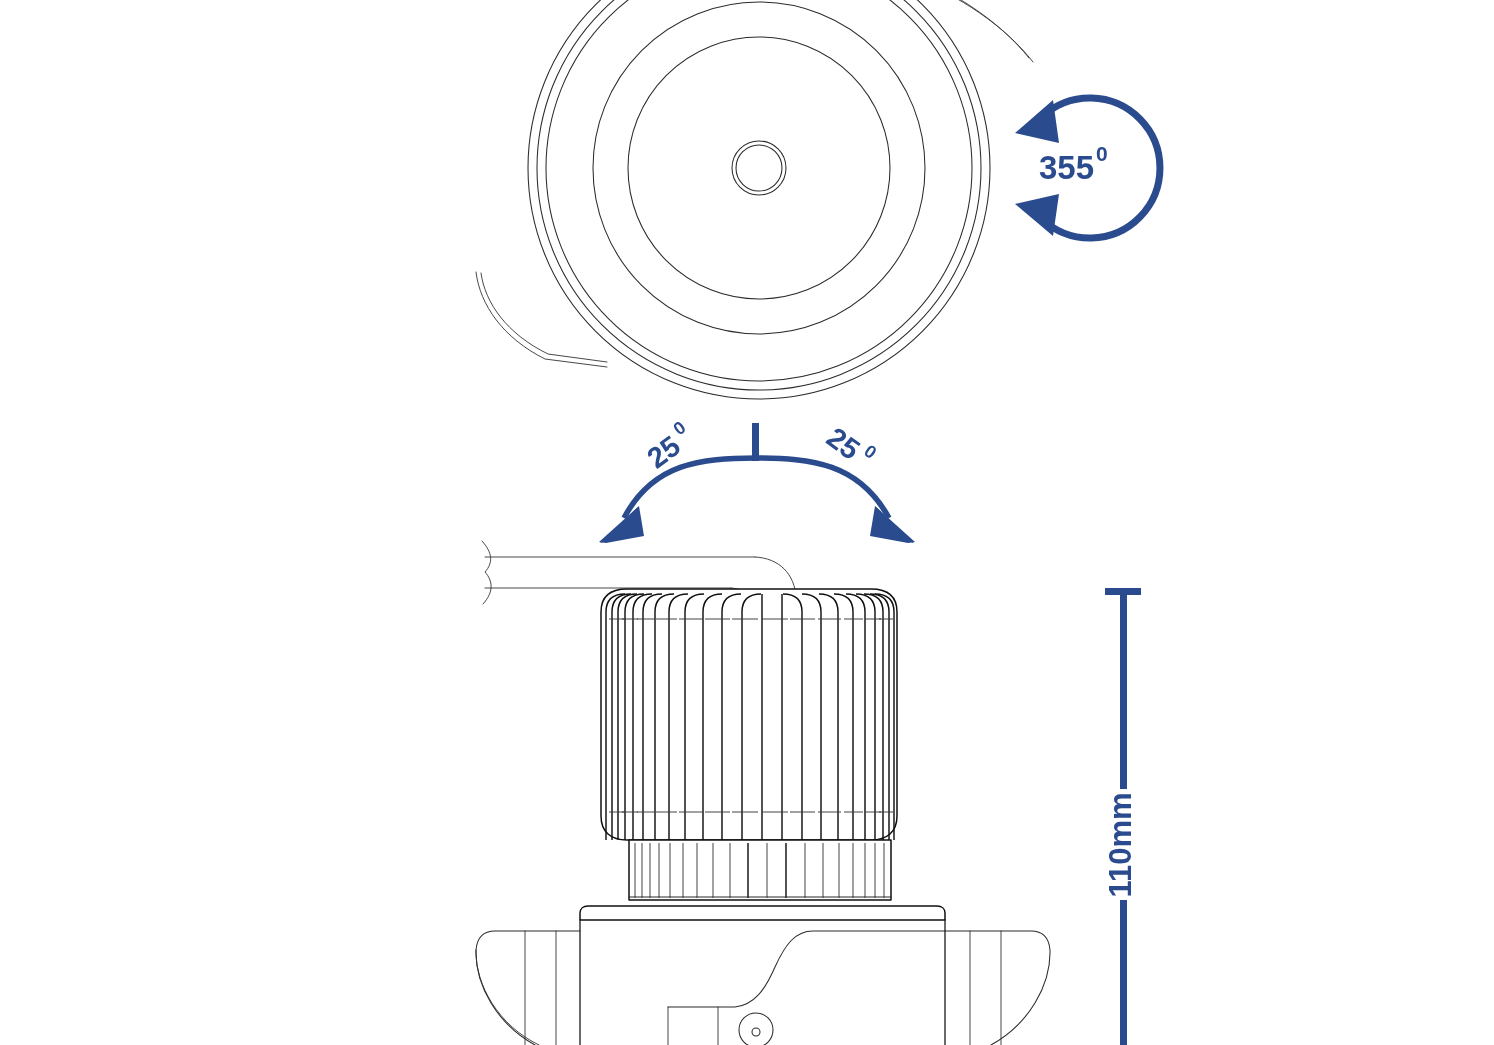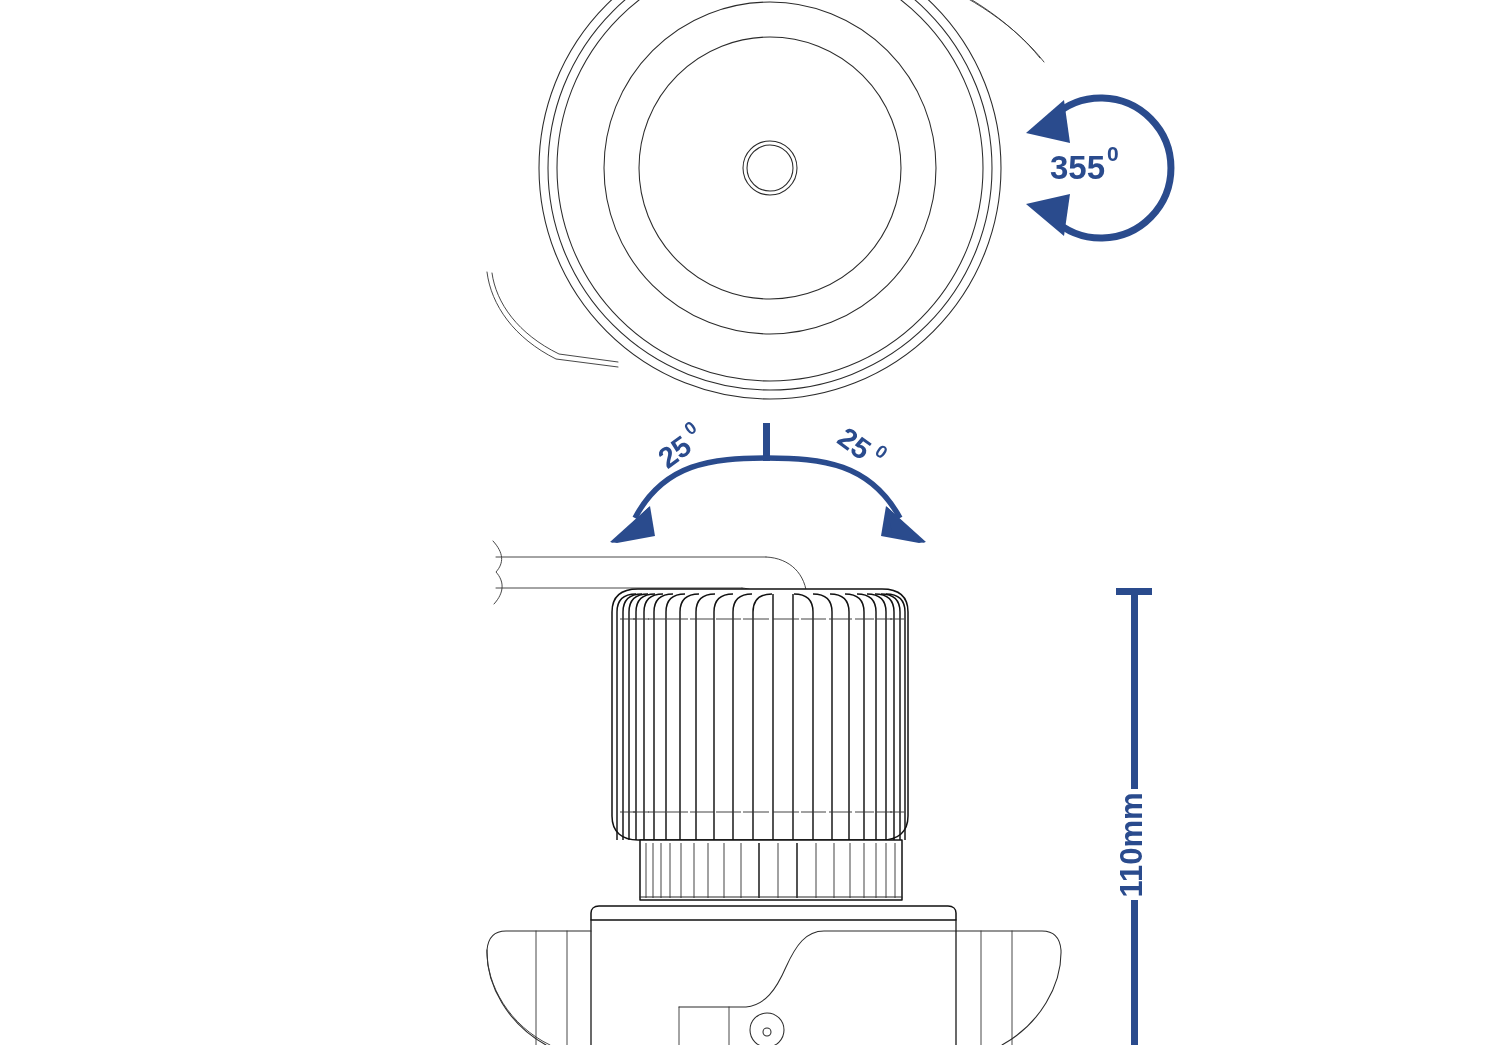--- a/index.html
+++ b/index.html
@@ -10,21 +10,21 @@
   }
   body {
     width: 1494px;
     height: 1045px;
     overflow: hidden;
     font-family: "Liberation Sans", sans-serif;
     position: relative;
   }
   #drawing-root {
     position: absolute;
-    left: 16px;
+    left: 5px;
     top: 0;
     width: 1280px;
     height: 1045px;
   }
   svg.canvas {
     display: block;
     width: 1494px;
     height: 1045px;
   }
   .outline {

